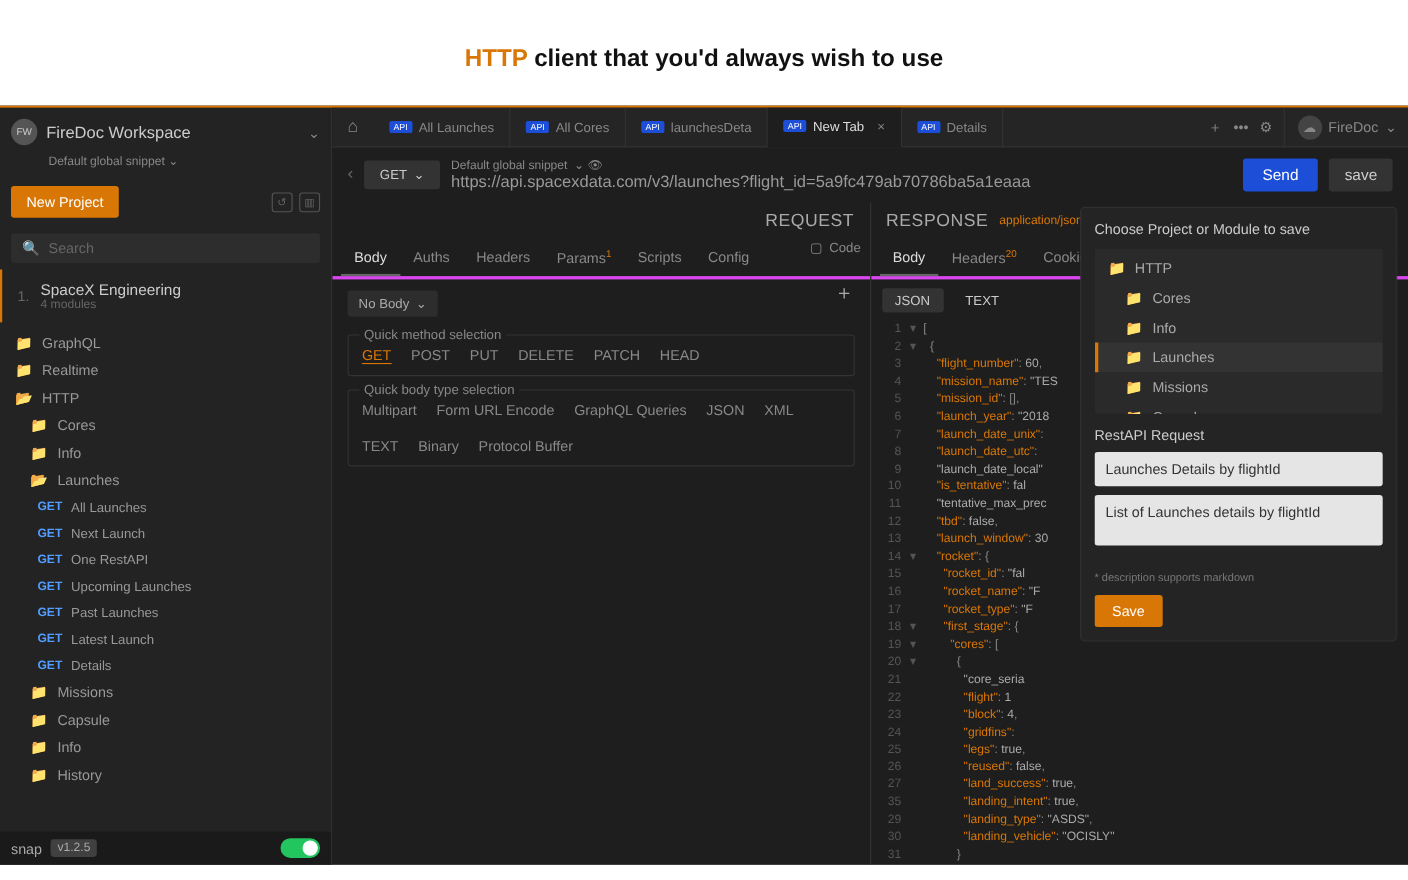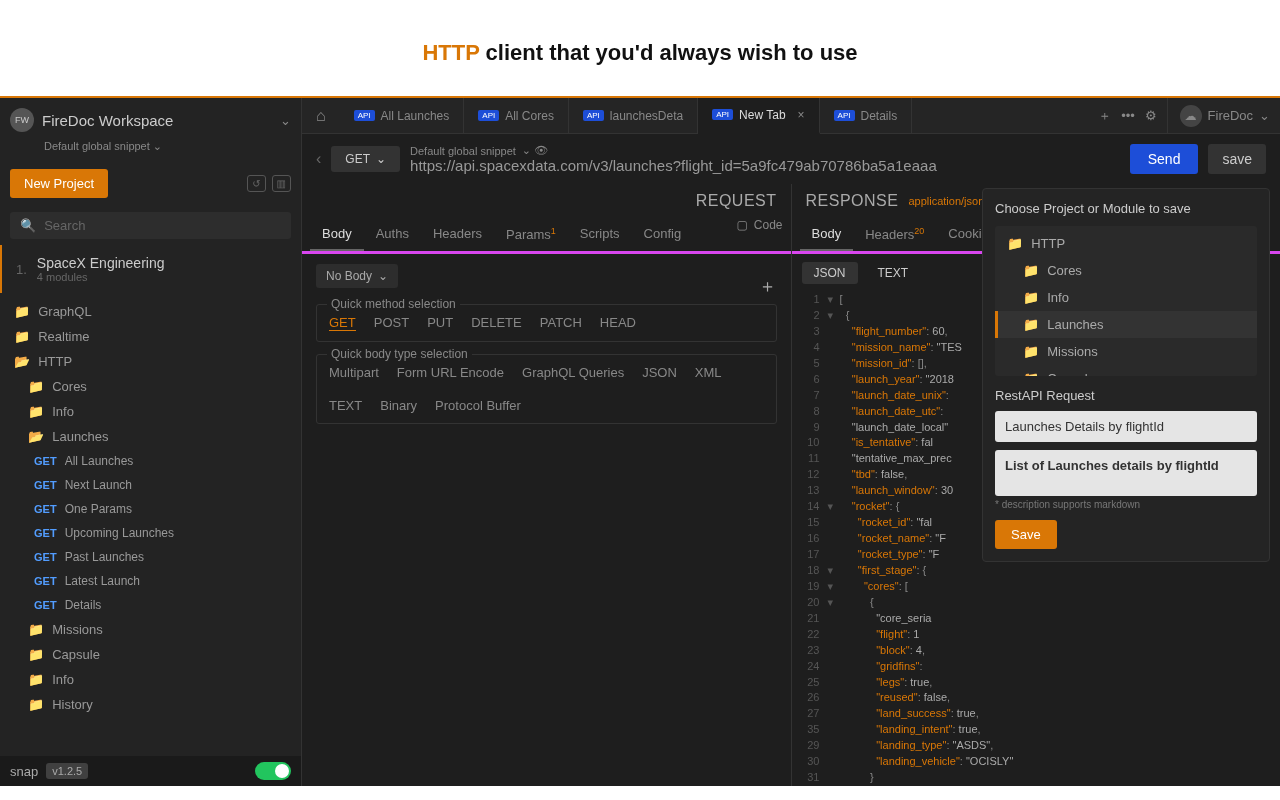--- a/index.html
+++ b/index.html
@@ -57,21 +57,21 @@
 .pane-hdr.right { justify-content: flex-end; }
 .pane-title { font-size: 16px; color: #aaa; letter-spacing: 0.5px; }
 .pane-ct { font-size: 11px; color: #d97706; margin-left: 10px; }
 .subtabs { display: flex; border-bottom: 3px solid #d946ef; padding: 0 8px; align-items: flex-start; }
 .subtab { padding: 8px 12px; color: #888; font-size: 13px; cursor: pointer; }
 .subtab.active { color: #ddd; border-bottom: 2px solid #666; }
 .subtab .sup { color: #d97706; font-size: 9px; vertical-align: super; }
 .subtab-right { margin-left: auto; color: #888; font-size: 12px; display: flex; gap: 6px; align-items: center; }
 .body-sel { margin: 10px 14px; background: #2d2d2d; padding: 5px 10px; border-radius: 3px; display: inline-flex; gap: 6px; font-size: 12px; color: #aaa; }
 .plus-ic { margin-left: auto; margin-right: 14px; color: #aaa; font-size: 18px; }
-.row-flex { display: flex; align-items: flex-end; }
+.row-flex { display: flex; align-items: flex-start; }
 .qs-box { margin: 6px 14px; border: 1px solid #333; border-radius: 3px; padding: 10px 12px; position: relative; }
 .qs-label { position: absolute; top: -8px; left: 10px; background: #1e1e1e; padding: 0 4px; font-size: 12px; color: #888; }
 .qs-items { display: flex; flex-wrap: wrap; gap: 18px; }
 .qs-item { color: #888; font-size: 13px; cursor: pointer; }
 .qs-item.active { color: #d97706; border-bottom: 1px solid #d97706; }
 .resp-tabs { display: flex; gap: 8px; padding: 8px 10px; }
 .resp-tab { background: #333; padding: 4px 12px; border-radius: 3px; font-size: 12px; color: #ccc; cursor: pointer; }
 .resp-tab.plain { background: transparent; }
 .code-area { flex: 1; overflow: auto; font-family: Menlo, Monaco, monospace; font-size: 11px; line-height: 1.45; padding: 0 8px; }
 .code-line { display: flex; }
@@ -81,21 +81,21 @@
 .kw { color: #d97706; }
 .punct { color: #888; }
 .overlay { position: absolute; top: 90px; right: 10px; width: 288px; background: #242424; border: 1px solid #333; border-radius: 4px; padding: 12px; z-index: 10; }
 .ov-title { font-size: 13px; color: #ccc; margin-bottom: 10px; }
 .ov-tree { background: #2a2a2a; border-radius: 3px; padding: 4px 0; margin-bottom: 12px; max-height: 150px; overflow-y: auto; }
 .ov-item { padding: 6px 12px; display: flex; gap: 8px; color: #aaa; font-size: 13px; cursor: pointer; }
 .ov-item.l2 { padding-left: 28px; }
 .ov-item.active { border-left: 3px solid #d97706; background: #333; padding-left: 25px; }
 .ov-sub { font-size: 13px; color: #ccc; margin-bottom: 8px; }
 .ov-input { width: 100%; background: #e5e5e5; border: none; border-radius: 3px; padding: 8px 10px; font-size: 13px; margin-bottom: 8px; color: #333; }
-.ov-textarea { width: 100%; background: #e5e5e5; border: none; border-radius: 3px; padding: 8px 10px; font-size: 13px; margin-bottom: 0; color: #333; height: 46px; resize: none; font-weight: bold; }
+.ov-textarea { width: 100%; background: #e5e5e5; border: none; border-radius: 3px; padding: 8px 10px; font-size: 13px; margin-bottom: 21px; color: #333; height: 46px; resize: none; }
 .ov-hint { font-size: 10px; color: #777; margin-bottom: 10px; }
 .btn-ov-save { background: #d97706; color: #fff; border: none; padding: 7px 16px; border-radius: 3px; font-size: 13px; cursor: pointer; }
 </style>
 </head>
 <body>
 
 <div class="headline">
   <span class="accent">HTTP</span><span> client that you'd always wish to use</span>
 </div>
 
@@ -156,21 +156,21 @@
         <div class="tree-item l3">
           <span class="method-badge">GET</span> 
           <span>All Launches</span>
         </div>
         <div class="tree-item l3">
           <span class="method-badge">GET</span> 
           <span>Next Launch</span>
         </div>
         <div class="tree-item l3">
           <span class="method-badge">GET</span> 
-          <span>One Params</span>
+          <span>One RestAPI</span>
         </div>
         <div class="tree-item l3">
           <span class="method-badge">GET</span> 
           <span>Upcoming Launches</span>
         </div>
         <div class="tree-item l3">
           <span class="method-badge">GET</span> 
           <span>Past Launches</span>
         </div>
         <div class="tree-item l3">

